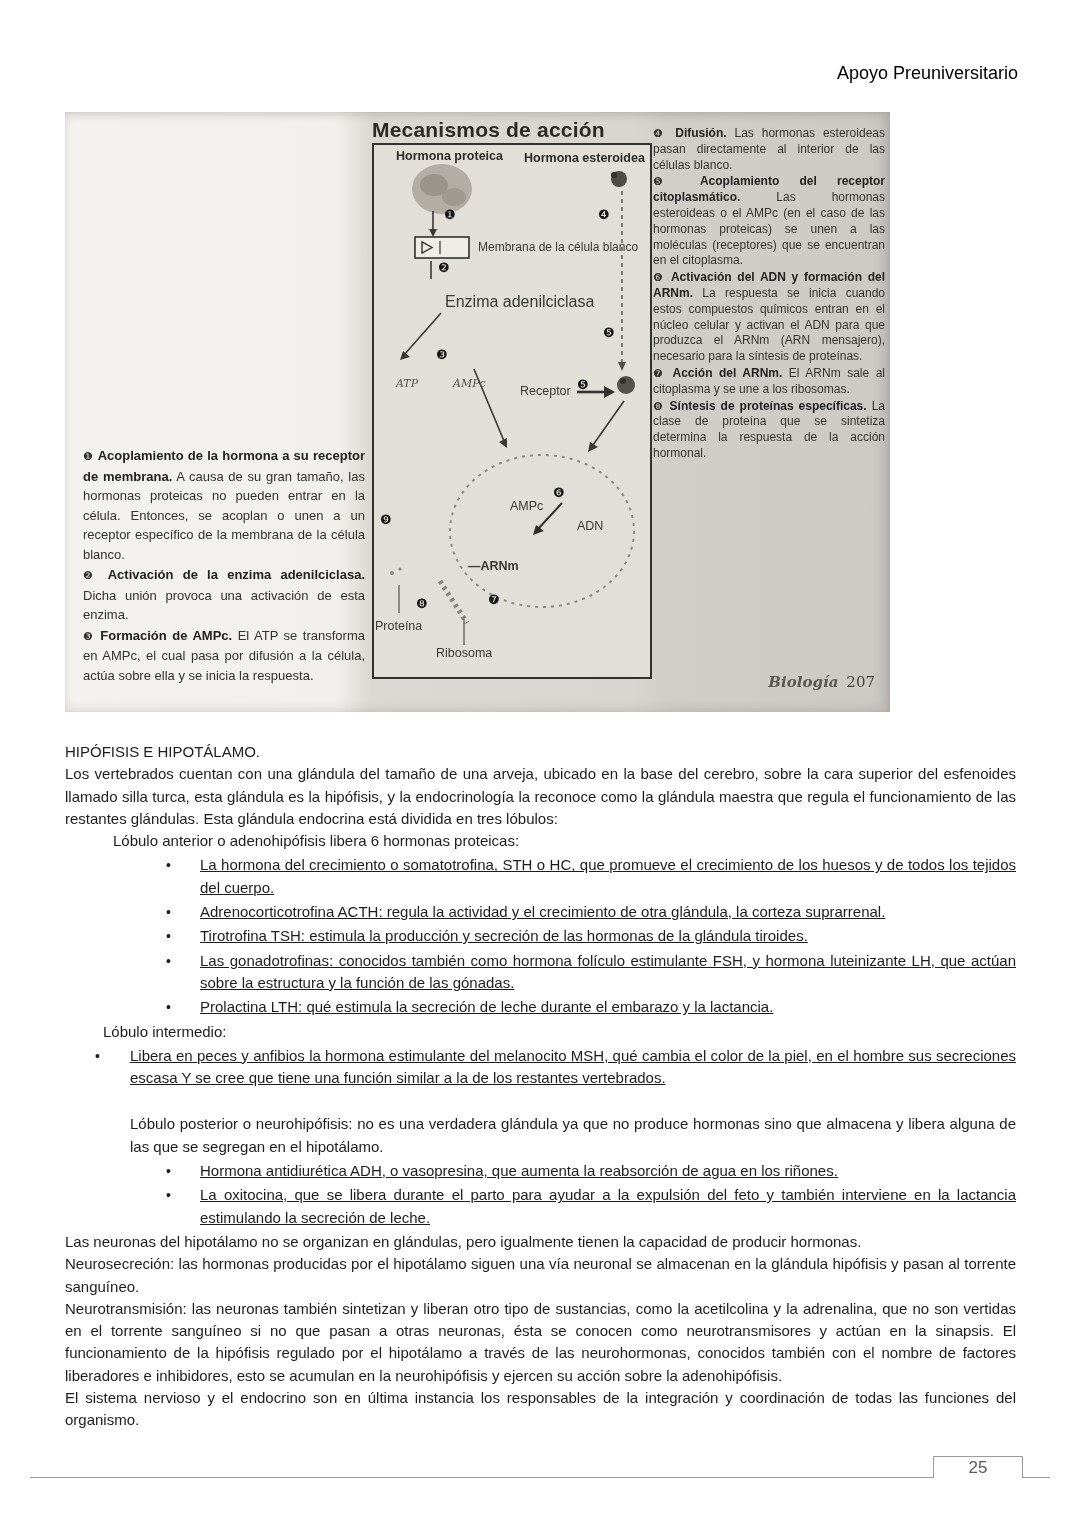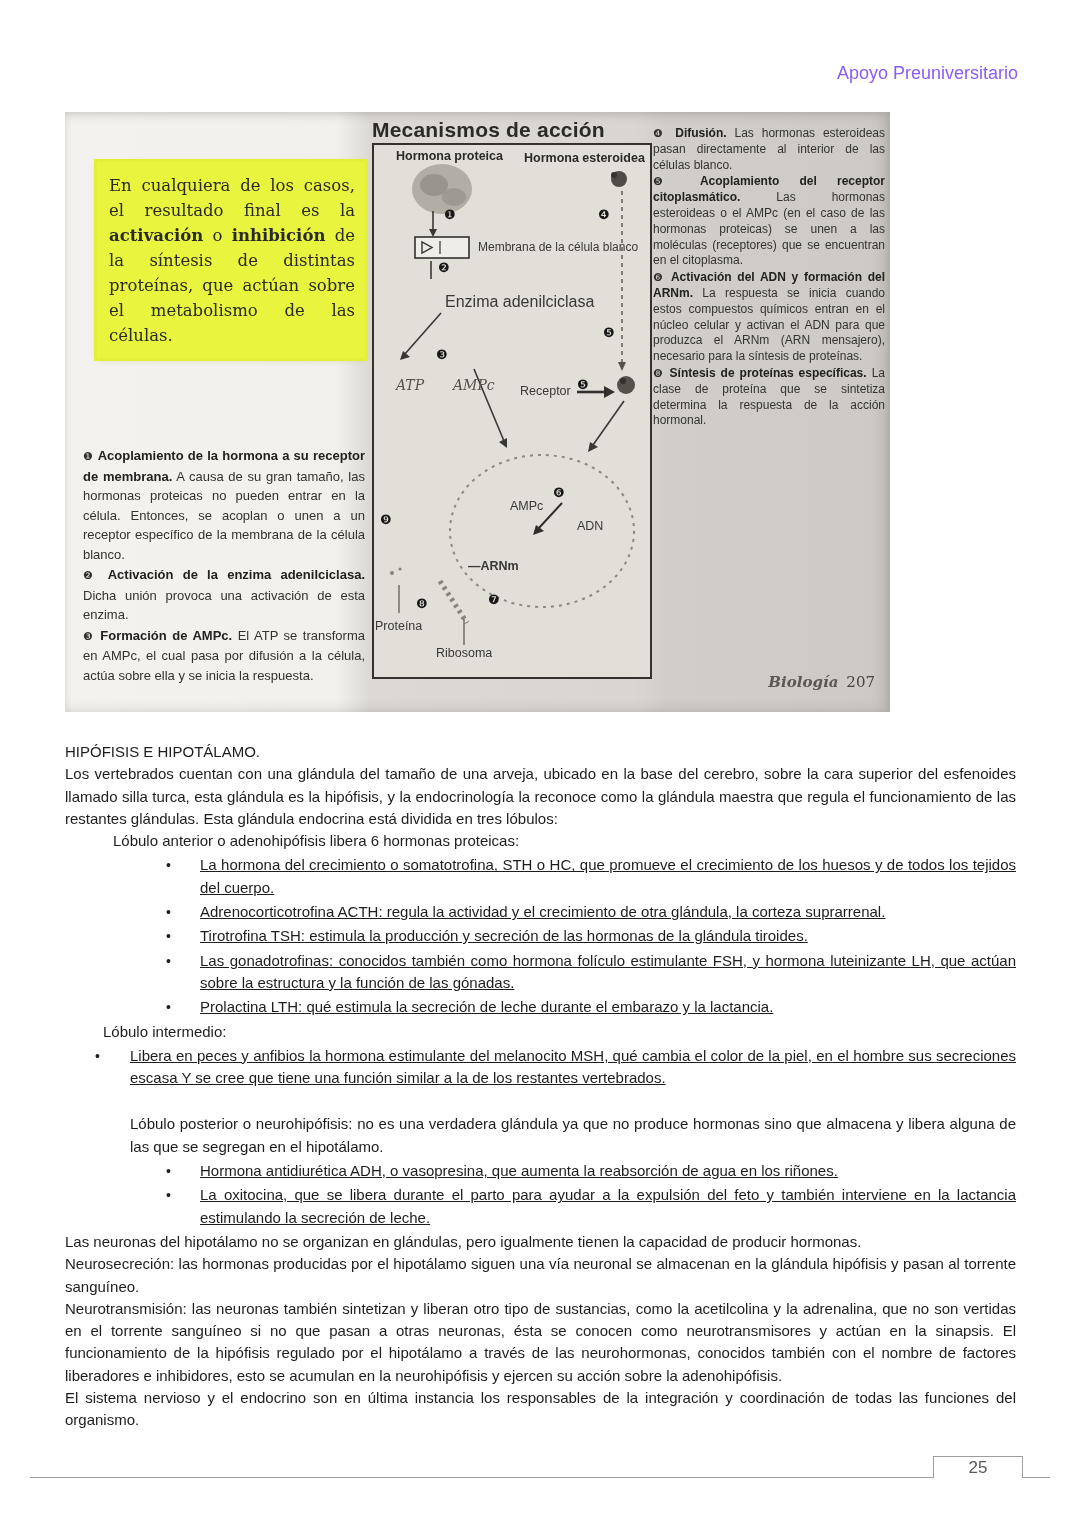--- a/index.html
+++ b/index.html
@@ -1,21 +1,21 @@
 <!DOCTYPE html>
 <html><head>
 <meta charset="utf-8">
 <style>
   html,body{margin:0;padding:0;}
   body{
     width:1080px;height:1527px;position:relative;background:#ffffff;
     font-family:"Liberation Sans",sans-serif;color:#1f1f1f;overflow:hidden;
   }
   
-  .hdr{position:absolute;top:63px;right:62px;font-size:18px;color:#8b5cf6;}
+  .hdr{position:absolute;top:63px;right:62px;font-size:18px;color:#000000;}
   
   .scan{
     position:absolute;left:65px;top:112px;width:825px;height:600px;
     background:linear-gradient(90deg,#f4f2ef 0%,#f2f0ec 33%,#dcd9d4 37%,#d9d6d1 69%,#d1cec9 73%,#cdcac5 100%);
     box-shadow:inset -6px 0 14px rgba(60,55,45,.18), inset 0 2px 6px rgba(60,55,45,.10);
   }
   .hl{
     position:absolute;left:32px;top:50px;width:246px;padding:11px 10px 10px 12px;
     background:#e9f43e;box-shadow:0 0 0 3px #e3ef39, 0 1px 6px rgba(150,160,20,.45);
     font-family:"DejaVu Serif",serif;font-size:16.5px;line-height:25px;color:#2a2a28;
@@ -25,21 +25,21 @@
   .dg-title{
     position:absolute;left:307px;top:6px;width:276px;
     font-size:21px;font-weight:600;color:#2b2a27;letter-spacing:.2px;
   }
   .dbox{
     position:absolute;left:307px;top:31px;width:276px;height:532px;
     border:2px solid #33312d;background:#e2dfd9;
   }
   .dbox .lb{position:absolute;color:#3a3934;font-size:12.5px;white-space:nowrap;}
   .dbox .bold{font-weight:bold;color:#2c2b28;}
-  .dbox .tiny{font-family:"DejaVu Serif",serif;font-style:italic;font-size:14px;color:#55524b;}
+  .dbox .tiny{font-family:"DejaVu Serif",serif;font-style:italic;font-size:11px;color:#55524b;}
   .dbox .dn{position:absolute;font-size:13px;color:#171717;}
   .dbox svg{position:absolute;left:0;top:0;}
   .credit{
     position:absolute;left:660px;top:560px;width:150px;text-align:right;
     color:#5b5850;font-family:"DejaVu Serif",serif;
   }
   .credit .bk{font-style:italic;font-weight:bold;font-size:15px;}
   .credit .pg{font-size:15px;margin-left:8px;color:#47443e;}
   .notesL{
     position:absolute;left:18px;top:334px;width:282px;
@@ -78,21 +78,20 @@
     text-align:center;font-size:17px;color:#595959;line-height:21px;background:#fff;
   }
 </style>
 </head>
 <body>
 
 <div class="hdr">Apoyo Preuniversitario</div>
 
 <div class="scan">
 
-  <div class="hl"><span>En cualquiera de los casos, el resultado final es la </span><span class="b">activación</span><span> o </span><span class="b">inhibición</span><span> de la síntesis de distintas proteínas, que actúan sobre el metabolismo de las células.</span></div>
 
   <div class="dg-title">Mecanismos de acción hormonal</div>
 
   <div class="dbox">
     <svg width="276" height="532" viewBox="0 0 276 532">
 
       <ellipse cx="68" cy="44" rx="30" ry="25" fill="#a19c93" opacity="0.75"></ellipse>
       <ellipse cx="60" cy="40" rx="14" ry="11" fill="#8b867c" opacity="0.6"></ellipse>
       <ellipse cx="80" cy="52" rx="12" ry="9" fill="#938e84" opacity="0.6"></ellipse>
 
@@ -165,20 +164,21 @@
   <div class="notesL">
     <p class="note"><span class="nm">❶</span> <span class="ld">Acoplamiento de la hormona a su receptor de membrana.</span><span> A causa de su gran tamaño, las hormonas proteicas no pueden entrar en la célula. Entonces, se acoplan o unen a un receptor específico de la membrana de la célula blanco.</span></p>
     <p class="note"><span class="nm">❷</span> <span class="ld">Activación de la enzima adenilciclasa.</span><span> Dicha unión provoca una activación de esta enzima.</span></p>
     <p class="note"><span class="nm">❸</span> <span class="ld">Formación de AMPc.</span><span> El ATP se transforma en AMPc, el cual pasa por difusión a la célula, actúa sobre ella y se inicia la respuesta.</span></p>
   </div>
 
   <div class="notesR">
     <p class="note"><span class="nm">❹</span> <span class="ld">Difusión.</span><span> Las hormonas esteroideas pasan directamente al interior de las células blanco.</span></p>
     <p class="note"><span class="nm">❺</span> <span class="ld">Acoplamiento del receptor citoplasmático.</span><span> Las hormonas esteroideas o el AMPc (en el caso de las hormonas proteicas) se unen a las moléculas (receptores) que se encuentran en el citoplasma.</span></p>
     <p class="note"><span class="nm">❻</span> <span class="ld">Activación del ADN y formación del ARNm.</span><span> La respuesta se inicia cuando estos compuestos químicos entran en el núcleo celular y activan el ADN para que produzca el ARNm (ARN mensajero), necesario para la síntesis de proteínas.</span></p>
+    <p class="note"><span class="nm">❼</span> <span class="ld">Acción del ARNm.</span><span> El ARNm sale al citoplasma y se une a los ribosomas.</span></p>
     <p class="note"><span class="nm">❽</span> <span class="ld">Síntesis de proteínas específicas.</span><span> La clase de proteína que se sintetiza determina la respuesta de la acción hormonal.</span></p>
   </div>
 
   <div class="credit">
     <span class="bk">Biología</span><span class="pg">207</span>
   </div>
 </div>
 
 <div class="bodytxt">
   <div>HIPÓFISIS E HIPOTÁLAMO.</div>

